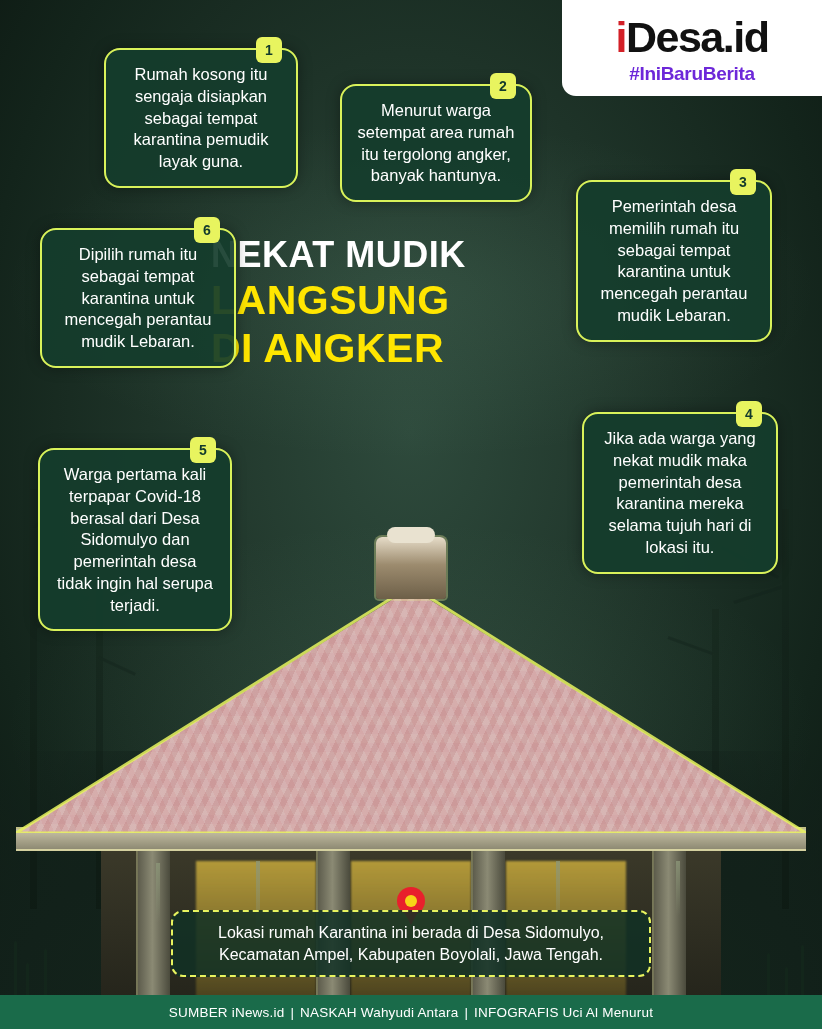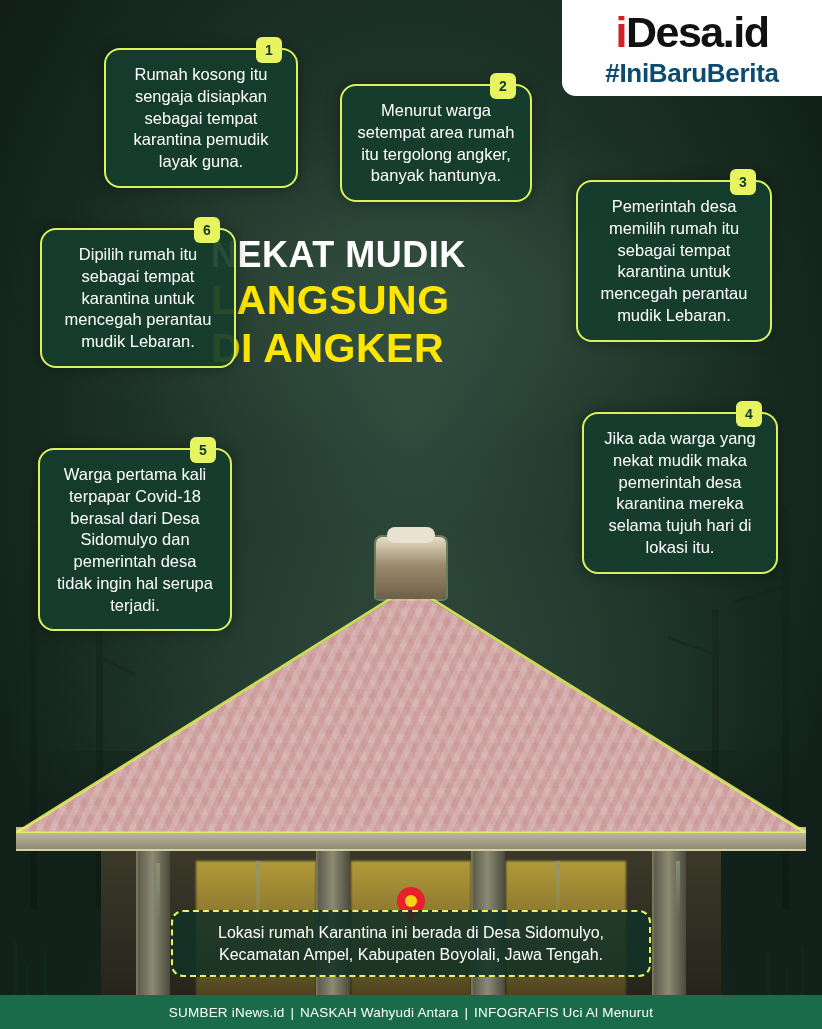--- a/index.html
+++ b/index.html
@@ -175,23 +175,23 @@
   #logo-main {
     font-size: 43px;
     font-weight: bold;
     letter-spacing: -1.5px;
     color: #111;
     line-height: 1;
   }
   #logo-main .i { color: #d32027; }
   #logo-sub {
     margin-top: 4px;
-    font-size: 26px;
+    font-size: 19px;
     font-weight: bold;
-    color: #0c4a6e;
+    color: #6d28d9;
     letter-spacing: -0.3px;
   }
 
   
   #headline {
     position: absolute;
     left: 50%;
     transform: translateX(-50%);
     top: 236px;
     width: 400px;

